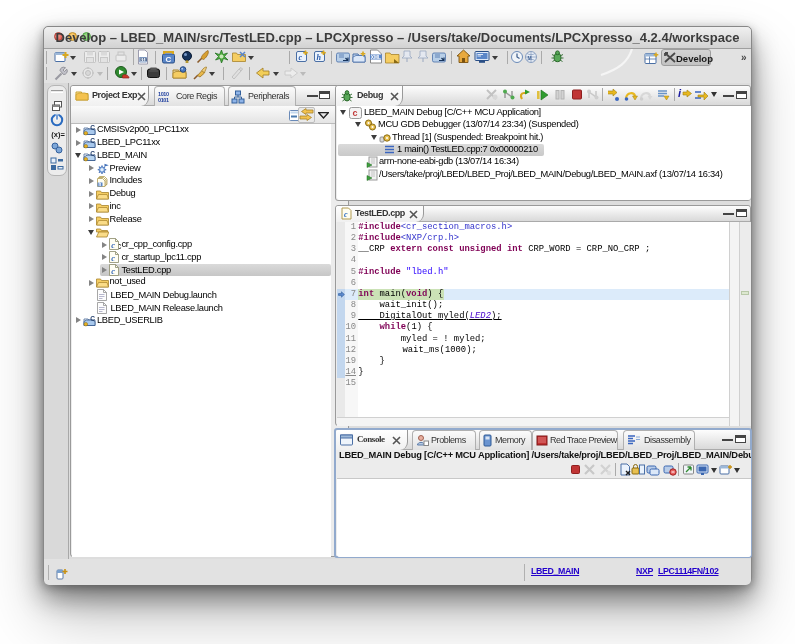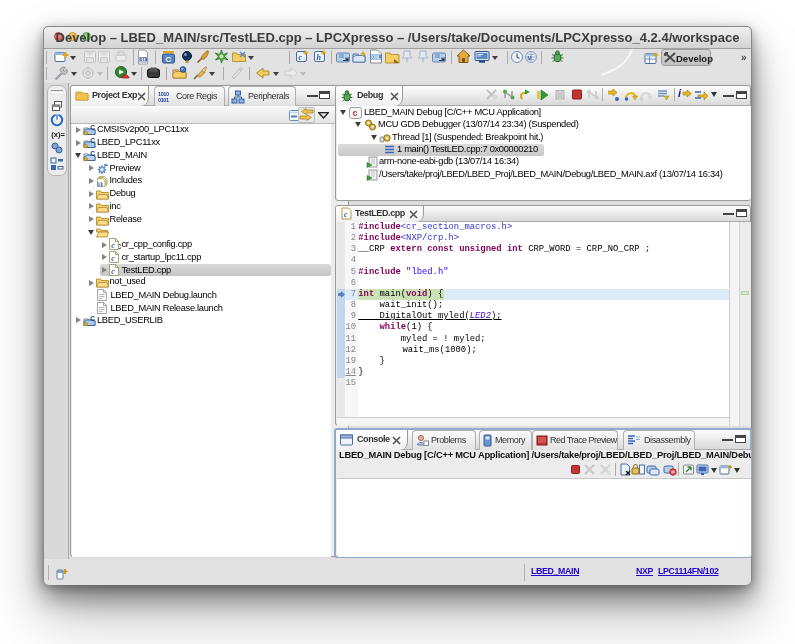--- a/index.html
+++ b/index.html
@@ -630,21 +630,21 @@
     </div>
 
     
     <div class="panel" id="cons" style="left:290px;top:345px;width:418px;height:130px;border:2px solid #92aacd;">
       <div class="tabbar"></div>
       <div class="tab active" style="left:0;width:72px;">
         <svg class="ic" style="left:4px;top:4px;" width="13" height="12" viewBox="0 0 13 12">
             <rect x="0.5" y="1" width="12" height="10" rx="1" fill="#eef4fb" stroke="#4a6fa5"></rect>
             <rect x="0.5" y="1" width="12" height="3" fill="#9db8d8" stroke="#4a6fa5"></rect>
           </svg>
-        <span class="tablabel" style="left:21px;">Console</span>
+        <span class="tablabel" style="left:21px;font-family:Liberation Serif, serif;">Console</span>
         <svg class="ic" style="left:56px;top:6px;" width="9" height="9" viewBox="0 0 9 9">
             <path d="M1 1 L8 8 M8 1 L1 8" stroke="#555" stroke-width="1.6"></path>
           </svg>
       </div>
       <div class="tab" style="left:76px;width:64px;">
         <svg class="ic" style="left:3px;top:3px;" width="13" height="13" viewBox="0 0 13 13">
             <circle cx="5" cy="4" r="2.5" fill="#e8b0a0" stroke="#a06050"></circle>
             <path d="M1.5 11 C1.5 7.5 8.5 7.5 8.5 11 Z" fill="#b8cce4" stroke="#5a7aa8"></path>
             <rect x="8" y="7" width="4.5" height="4.5" fill="#fff" stroke="#888"></rect>
           </svg>

